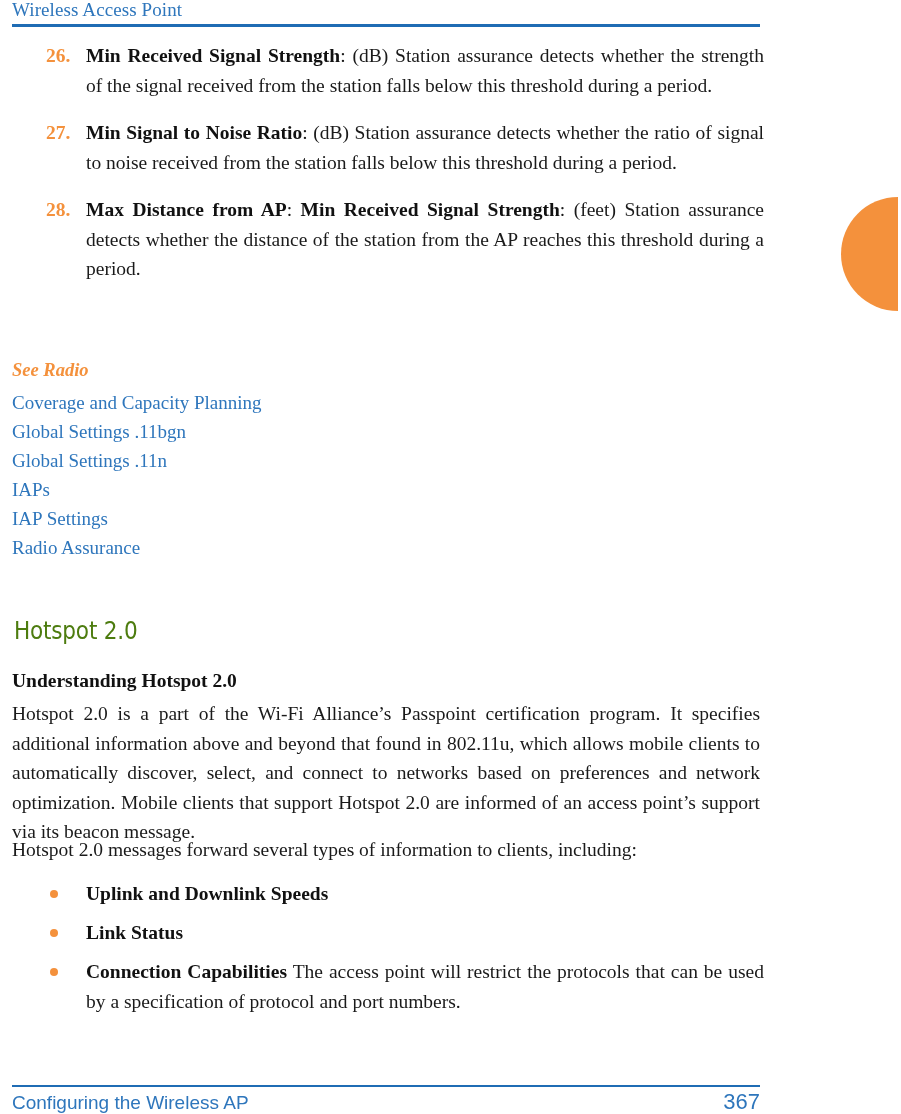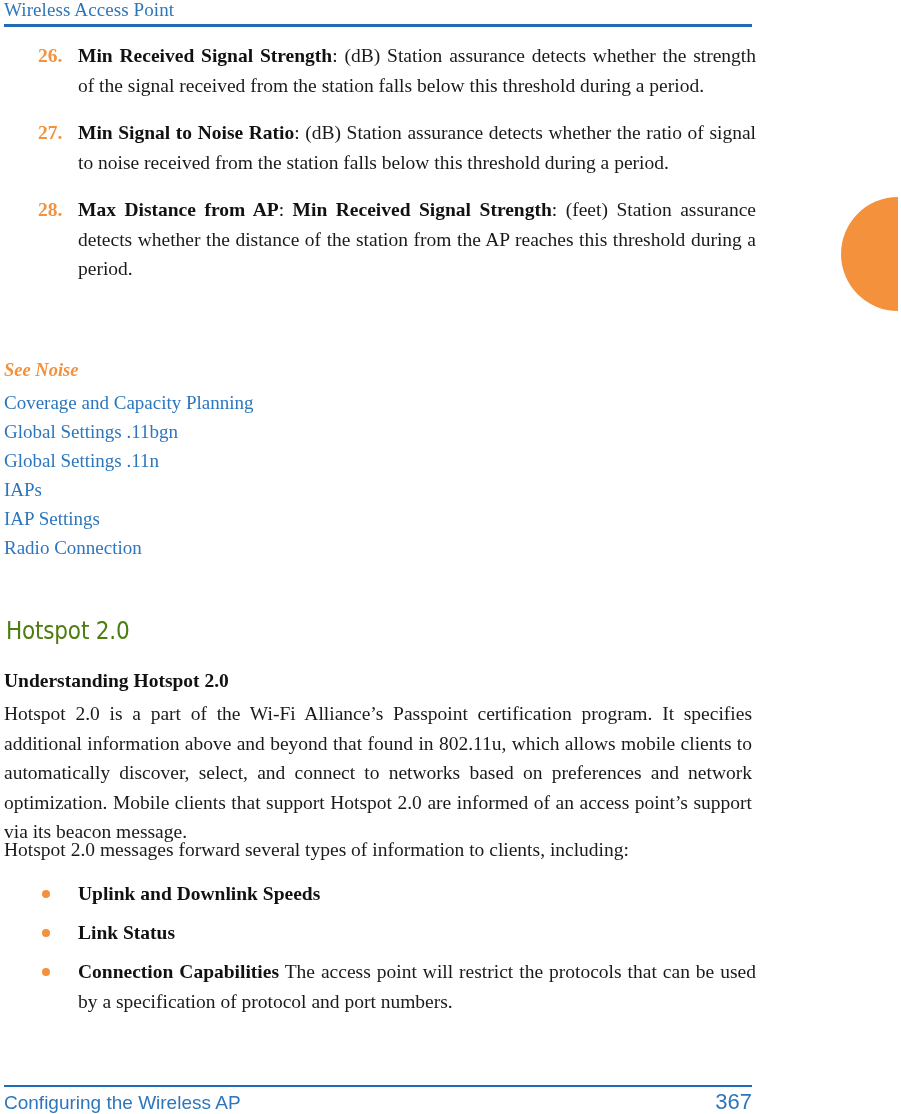--- a/index.html
+++ b/index.html
@@ -14,20 +14,21 @@
     overflow: hidden;
     font-family: "Liberation Serif", "DejaVu Serif", serif;
     color: #1a1a1a;
     -webkit-font-smoothing: antialiased;
   }
 
   
   .page {
     position: absolute;
     inset: 0;
+    margin-left: 8px;
   }
 
   
   .running-header {
     position: absolute;
     left: 4px;
     top: -2px;
     width: 748px;
     font-family: "Liberation Serif", "DejaVu Serif", serif;
     font-size: 19px;
@@ -216,27 +217,27 @@
       <span class="marker">27.</span><b>Min Signal to Noise Ratio</b><span>: (dB) Station assurance detects whether the ratio of signal to noise received from the station falls below this threshold during a period.</span>
     </div>
 
     <div class="num-item">
       <span class="marker">28.</span><b>Max Distance from AP</b><span>: </span><b>Min Received Signal Strength</b><span>: (feet) Station assurance detects whether the distance of the station from the AP reaches this threshold during a period.</span>
     </div>
 
   </div>
 
   <div class="see-also">
-    <div class="see-also-title">See Noise</div>
+    <div class="see-also-title">See Radio</div>
     <a class="xref" href="#">Coverage and Capacity Planning</a>
     <a class="xref" href="#">Global Settings .11bgn</a>
     <a class="xref" href="#">Global Settings .11n</a>
     <a class="xref" href="#">IAPs</a>
     <a class="xref" href="#">IAP Settings</a>
-    <a class="xref" href="#">Radio Connection</a>
+    <a class="xref" href="#">Radio Assurance</a>
   </div>
 
   <div class="section-heading">Hotspot 2.0</div>
   <div class="subhead">Understanding Hotspot 2.0</div>
   <div class="body-para p1">Hotspot 2.0 is a part of the Wi-Fi Alliance’s Passpoint certification program. It specifies additional information above and beyond that found in 802.11u, which allows mobile clients to automatically discover, select, and connect to networks based on preferences and network optimization. Mobile clients that support Hotspot 2.0 are informed of an access point’s support via its beacon message.</div>
   <div class="body-para p2">Hotspot 2.0 messages forward several types of information to clients, including:</div>
 
   <div class="bullet-list">
 
     <div class="bullet-item">

